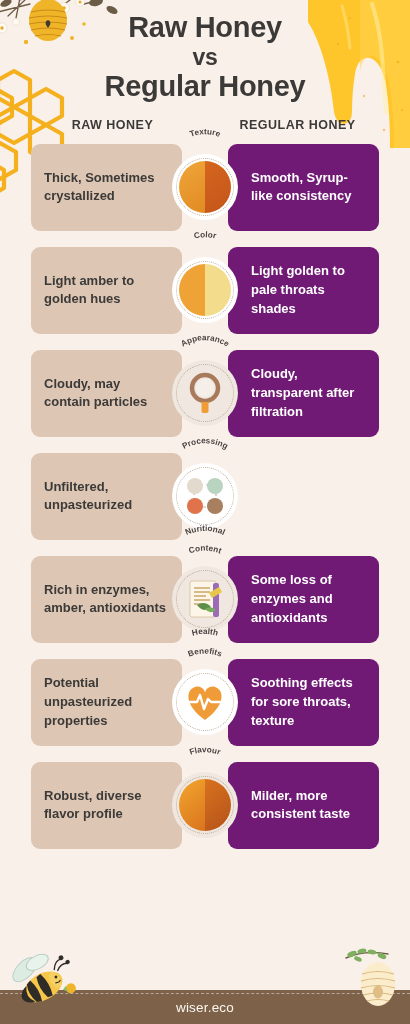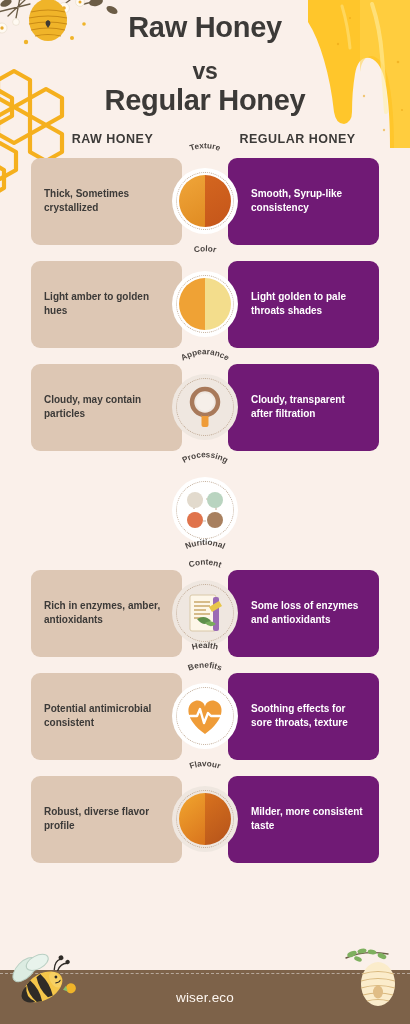--- a/index.html
+++ b/index.html
@@ -17,41 +17,41 @@
   #bee-deco{ left:8px; bottom:10px; width:74px; height:62px; z-index:6;}
   #hive-deco{ right:4px; bottom:12px; width:62px; height:64px; z-index:6;}
 
   
   .header{ position:relative; z-index:3; padding-top:12px; text-align:center; }
   .title-line{
     color:#3c3a38; font-weight:bold; letter-spacing:-.3px;
     line-height:1.06;
   }
   #title-raw{ font-size:29px; }
-  #title-vs{ font-size:23px; margin-top:16px; }
+  #title-vs{ font-size:23px; margin-top:2px; }
   #title-regular{ font-size:29px; margin-top:2px; }
 
   .col-heads{
     position:relative; z-index:3;
     display:flex; margin-top:16px; padding:0 20px;
   }
   .col-head{
     flex:1; text-align:center; font-size:12.5px; font-weight:bold;
     color:#3c3a38; letter-spacing:.5px;
   }
 
   
   .rows{ position:relative; z-index:3; margin-top:12px; padding:0 0 0 0; }
   .row{
     position:relative; height:87px; margin-bottom:16px;
     display:flex; align-items:stretch; padding:0 31px;
   }
   .card{
     width:151px; border-radius:9px; padding:14px 13px;
-    display:flex; align-items:center; font-size:10px; font-weight:bold;
+    display:flex; align-items:center; font-size:13px; font-weight:bold;
     line-height:1.45;
   }
   .card-left{ background:#ddc7b4; color:#3c3a38; }
   .card-right{ background:#701a75; color:#ffffff; margin-left:auto; padding-left:23px; }
 
   
   .badge-wrap{
     position:absolute; left:50%; top:50%;
     transform:translate(-50%,-50%);
     width:66px; height:66px; z-index:5;
@@ -78,21 +78,21 @@
   .badge-inner{
     position:absolute; left:7px; top:7px; right:7px; bottom:7px;
     border-radius:50%; overflow:hidden;
     display:flex; align-items:center; justify-content:center;
   }
   .split{ display:flex; width:100%; height:100%; }
   .split > div{ flex:1; height:100%; }
 
   
   .footer{
-    position:absolute; left:0; bottom:0; width:410px; height:54px;
+    position:absolute; left:0; bottom:0; width:410px; height:34px;
     background:#7d6249; z-index:4;
     display:flex; align-items:center; justify-content:center;
   }
   .footer::before{
     content:""; position:absolute; left:0; right:0; top:3px;
     border-top:1.2px dashed rgba(255,255,255,.45);
   }
   #footer-text{ color:#fdf6f0; font-size:13.5px; letter-spacing:.2px; }
 </style>
 </head>
@@ -241,20 +241,23 @@
         <rect x="23" y="32" width="6" height="3" fill="#a8795a"></rect>
       </svg>
           </div>
        </div>
      </div>
      <div class="card card-right">
        <span>Cloudy, transparent after filtration</span>
      </div>
     </div>
     <div class="row">
+      <div class="card card-left">
+       <span>Unfiltered, unpasteurized</span>
+     </div>
      <div class="badge-wrap">
        <div class="badge-label"><svg viewBox="0 0 86 26">
       <path id="arc4" d="M6,25 A40,40 0 0 1 80,25" fill="none"></path>
       <text text-anchor="middle"><textPath href="#arc4" startOffset="50%">Processing</textPath></text>
     </svg></div>
        <div class="badge-disc white">
          <div class="dotring"></div>
          <div class="badge-inner">
             <svg viewBox="0 0 52 52" style="width:100%;height:100%">
         <rect x="15" y="15" width="22" height="22" fill="none" stroke="#c9b6a4" stroke-width="1.2" stroke-dasharray="3 3"></rect>
@@ -293,21 +296,21 @@
       </svg>
           </div>
        </div>
      </div>
      <div class="card card-right">
        <span>Some loss of enzymes and antioxidants</span>
      </div>
     </div>
     <div class="row">
       <div class="card card-left">
-       <span>Potential antimicrobial consistent</span>
+       <span>Potential unpasteurized properties</span>
      </div>
      <div class="badge-wrap">
        <div class="badge-label two-line"><svg viewBox="0 0 86 32">
     <path id="arc6" d="M6,14 A42,42 0 0 1 80,14" fill="none"></path>
     <path id="arcb6" d="M10,29 A40,40 0 0 1 76,29" fill="none"></path>
     <text text-anchor="middle"><textPath href="#arc6" startOffset="50%">Health</textPath></text>
     <text text-anchor="middle"><textPath href="#arcb6" startOffset="50%">Benefits</textPath></text>
   </svg></div>
        <div class="badge-disc white">
          <div class="dotring"></div>

